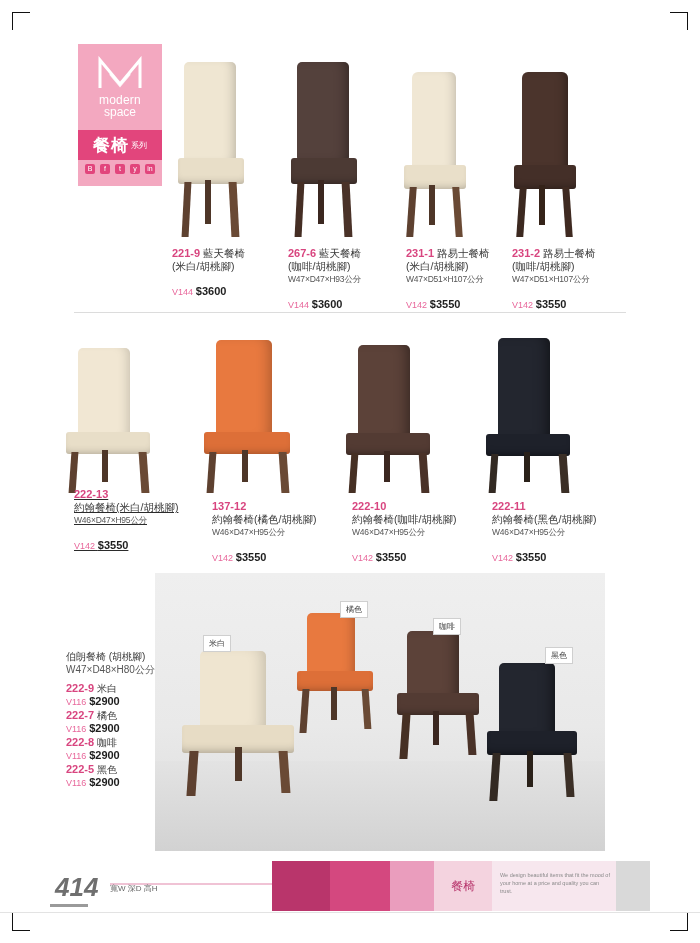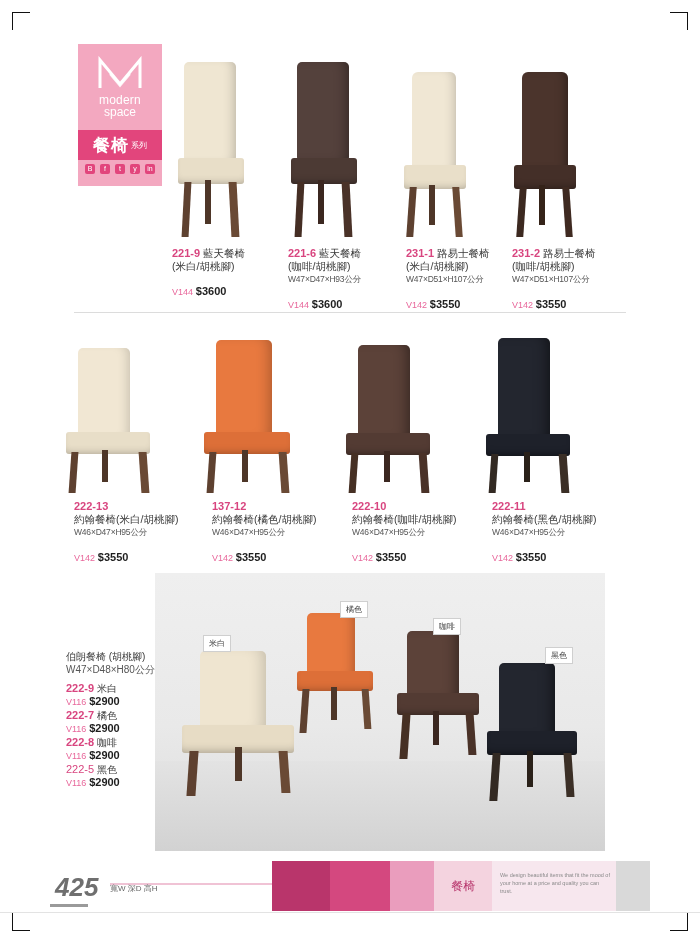--- a/index.html
+++ b/index.html
@@ -172,21 +172,21 @@
 
   <div class="cap" style="left:172px;top:247px;">
     <div><span class="code">221-9</span>
       <span class="name">藍天餐椅</span></div>
     <div class="name">(米白/胡桃腳)</div>
     <div class="price"><span class="vcode">V144</span>
       <span class="amt">$3600</span></div>
   </div>
 
   <div class="cap" style="left:288px;top:247px;">
-    <div><span class="code">221-6</span>
+    <div><span class="code">267-6</span>
       <span class="name">藍天餐椅</span></div>
     <div class="name">(咖啡/胡桃腳)</div>
     <div class="dim">W47×D47×H93公分</div>
     <div class="price"><span class="vcode">V144</span>
       <span class="amt">$3600</span></div>
   </div>
 
   <div class="cap" style="left:406px;top:247px;">
     <div><span class="code">231-1</span>
       <span class="name">路易士餐椅</span></div>
@@ -229,21 +229,21 @@
     <div class="leg" style="left:44px;top:106px;width:6px;height:31px;background:#3b2720;"></div>
   </div>
   <div class="chair" style="left:480px;top:338px;width:100px;height:155px;">
     <div class="seatback" style="left:18px;top:0;width:52px;height:100px;background:#23262f;box-shadow:inset -10px 0 14px -8px rgba(0,0,0,.55);"></div>
     <div class="seat" style="left:6px;top:96px;width:84px;height:22px;background:#1e212a;box-shadow:inset 0 -6px 8px -6px rgba(0,0,0,.6);"></div>
     <div class="leg" style="left:10px;top:116px;width:7px;height:39px;background:#332a23;transform:skewX(-4deg);"></div>
     <div class="leg" style="left:80px;top:116px;width:8px;height:39px;background:#3b2f26;transform:skewX(4deg);"></div>
     <div class="leg" style="left:44px;top:114px;width:6px;height:30px;background:#2a2119;"></div>
   </div>
 
-  <div class="cap" style="left:74px;top:500px;">
+  <div class="cap" style="left:74px;top:488px;text-decoration:underline;">
     <div class="code">222-13</div>
     <div class="name"><span class="inline">約翰餐椅</span><span class="inline">(米白/胡桃腳)</span></div>
     <div class="dim">W46×D47×H95公分</div>
     <div class="price"><span class="vcode">V142</span>
       <span class="amt">$3550</span></div>
   </div>
   <div class="cap" style="left:212px;top:500px;">
     <div class="code">137-12</div>
     <div class="name"><span class="inline">約翰餐椅</span><span class="inline">(橘色/胡桃腳)</span></div>
     <div class="dim">W46×D47×H95公分</div>
@@ -332,21 +332,21 @@
     <div>
       <span style="color:#d8457f;font-weight:bold;font-size:11px;margin-top:24px;">222-8</span>
       <span style="color:#3a3a3a;font-size:10px;">咖啡</span>
     </div>
     <div>
       <span style="color:#e8679b;font-size:9px;">V116</span>
       <span style="color:#1e1e1e;font-weight:bold;font-size:11px;">$2900</span>
     </div>
 
     <div>
-      <span style="color:#d8457f;font-weight:normal;font-size:11px;">222-5</span>
+      <span style="color:#d8457f;font-weight:bold;font-size:11px;">222-5</span>
       <span style="color:#3a3a3a;font-size:10px;">黑色</span>
     </div>
     <div>
       <span style="color:#e8679b;font-size:9px;">V116</span>
       <span style="color:#1e1e1e;font-weight:bold;font-size:11px;">$2900</span>
     </div>
   </div>
 
   <div class="footer">
     <div class="fbar b1">
@@ -363,18 +363,18 @@
       </div>
     </div>
     <div class="fbar b4"></div>
     <div class="fbar b5">
       <div class="txt">We design beautiful items that fit the mood of your home at a price and quality you can trust.</div>
     </div>
     <div class="fbar b6"></div>
 
     <div class="pinkline"></div>
     <div class="pageline"></div>
-    <div class="pagenum">425</div>
+    <div class="pagenum">414</div>
     <div class="footnote">寬W  深D  高H</div>
     <div class="greyline"></div>
   </div>
 
 </div>
 
 </body></html>

